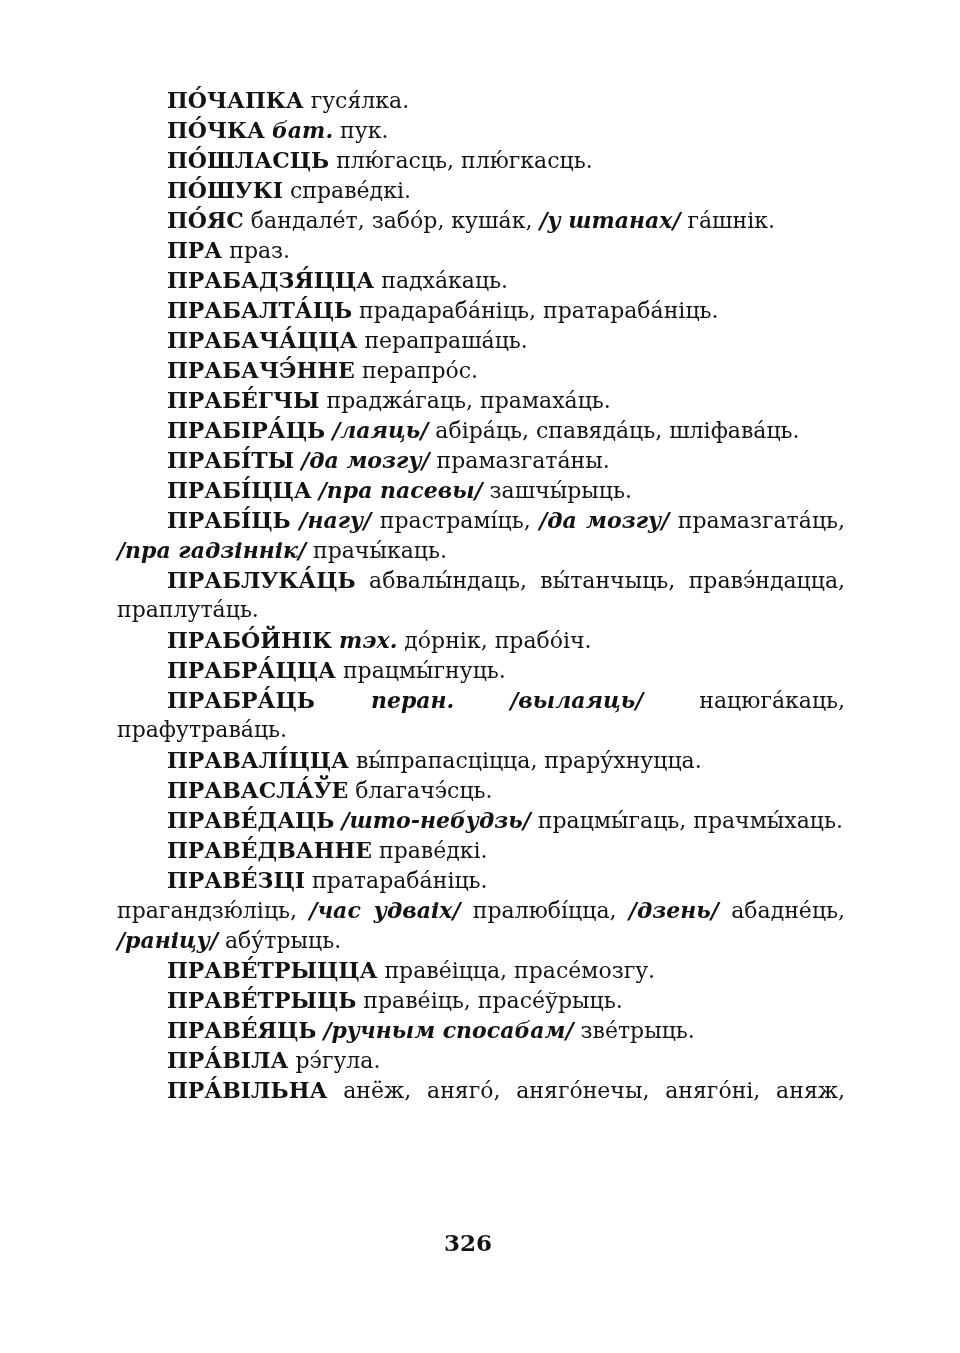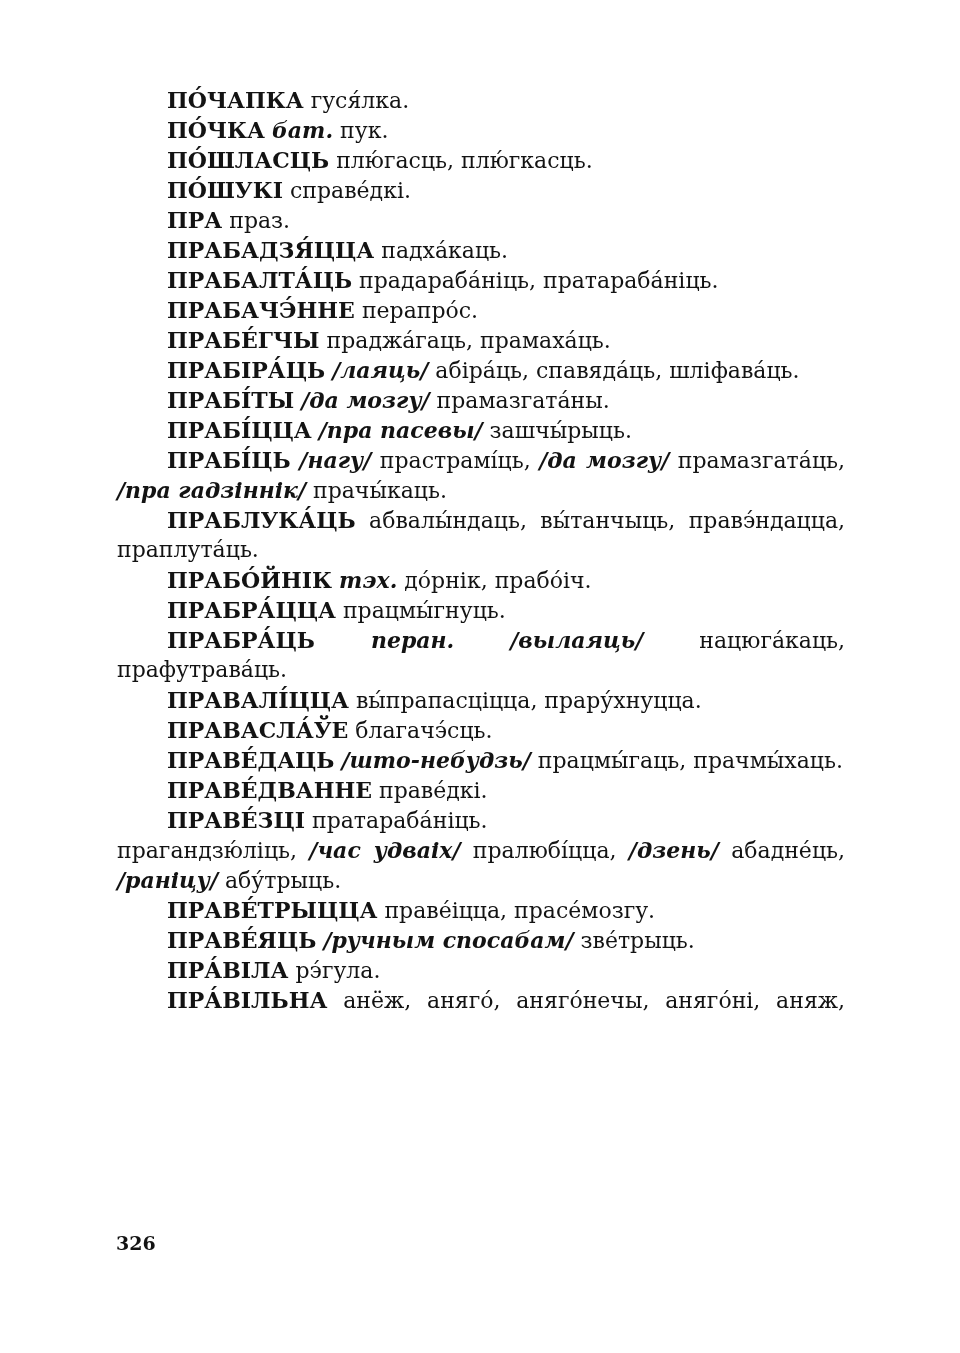--- a/index.html
+++ b/index.html
@@ -35,23 +35,24 @@
     white-space: normal;
     text-align: justify;
     text-align-last: justify;
     overflow: hidden;
   }
   .seg-b { font-weight: 700; }
   .seg-i { font-style: italic; font-weight: bold; }
   .page-number {
     position: absolute;
     top: 1228px;
-    left: 116px;
+    left: 104px;
     width: 728px;
-    font-size: 19px;
+    text-align: center;
+    font-size: 23px;
     font-weight: 700;
     line-height: 30px;
   }
 </style>
 </head>
 <body>
 
 <div class="sheet">
   <div class="entry-list" id="entry-list">
       <div class="entry">
@@ -60,27 +61,33 @@
       <div class="entry">
         <div class="line indent"><span class="seg-b">ПО́ЧКА</span><span class="seg-r"> </span><span class="seg-i">бат.</span><span class="seg-r"> пук.</span></div>
       </div>
       <div class="entry">
         <div class="line indent"><span class="seg-b">ПО́ШЛАСЦЬ</span><span class="seg-r"> плю́гасць, плю́гкасць.</span></div>
       </div>
       <div class="entry">
         <div class="line indent"><span class="seg-b">ПО́ШУКІ</span><span class="seg-r"> справе́дкі.</span></div>
       </div>
       <div class="entry">
+        <div class="line indent"><span class="seg-b">ПО́ЯС</span><span class="seg-r"> бандале́т, забо́р, куша́к, </span><span class="seg-i">/у штанах/</span><span class="seg-r"> га́шнік.</span></div>
+      </div>
+      <div class="entry">
         <div class="line indent"><span class="seg-b">ПРА</span><span class="seg-r"> праз.</span></div>
       </div>
       <div class="entry">
         <div class="line indent"><span class="seg-b">ПРАБАДЗЯ́ЦЦА</span><span class="seg-r"> падха́каць.</span></div>
       </div>
       <div class="entry">
         <div class="line indent"><span class="seg-b">ПРАБАЛТА́ЦЬ</span><span class="seg-r"> прадараба́ніць, пратараба́ніць.</span></div>
+      </div>
+      <div class="entry">
+        <div class="line indent"><span class="seg-b">ПРАБАЧА́ЦЦА</span><span class="seg-r"> перапраша́ць.</span></div>
       </div>
       <div class="entry">
         <div class="line indent"><span class="seg-b">ПРАБАЧЭ́ННЕ</span><span class="seg-r"> перапро́с.</span></div>
       </div>
       <div class="entry">
         <div class="line indent"><span class="seg-b">ПРАБЕ́ГЧЫ</span><span class="seg-r"> праджа́гаць, прамаха́ць.</span></div>
       </div>
       <div class="entry">
         <div class="line indent"><span class="seg-b">ПРАБІРА́ЦЬ</span><span class="seg-r"> </span><span class="seg-i">/лаяць/</span><span class="seg-r"> абіра́ць, спавяда́ць, шліфава́ць.</span></div>
       </div>
@@ -124,20 +131,23 @@
         <div class="line indent"><span class="seg-b">ПРАВЕ́ЗЦІ</span><span class="seg-r"> пратараба́ніць.</span></div>
       </div>
       <div class="entry">
         <div class="line justify"><span class="seg-r">прагандзю́ліць, </span><span class="seg-i">/час удваіх/</span><span class="seg-r"> пралюбі́цца, </span><span class="seg-i">/дзень/</span><span class="seg-r"> абадне́ць,</span></div>
         <div class="line"><span class="seg-i">/раніцу/</span><span class="seg-r"> абу́трыць.</span></div>
       </div>
       <div class="entry">
         <div class="line indent"><span class="seg-b">ПРАВЕ́ТРЫЦЦА</span><span class="seg-r"> праве́іцца, прасе́мозгу.</span></div>
       </div>
       <div class="entry">
+        <div class="line indent"><span class="seg-b">ПРАВЕ́ТРЫЦЬ</span><span class="seg-r"> праве́іць, прасе́ўрыць.</span></div>
+      </div>
+      <div class="entry">
         <div class="line indent"><span class="seg-b">ПРАВЕ́ЯЦЬ</span><span class="seg-r"> </span><span class="seg-i">/ручным спосабам/</span><span class="seg-r"> зве́трыць.</span></div>
       </div>
       <div class="entry">
         <div class="line indent"><span class="seg-b">ПРА́ВІЛА</span><span class="seg-r"> рэ́гула.</span></div>
       </div>
       <div class="entry">
         <div class="line indent justify"><span class="seg-b">ПРА́ВІЛЬНА</span><span class="seg-r"> анёж, аняго́, аняго́нечы, аняго́ні, аняж,</span></div>
       </div>
     </div>
   <div class="page-number">326</div>

